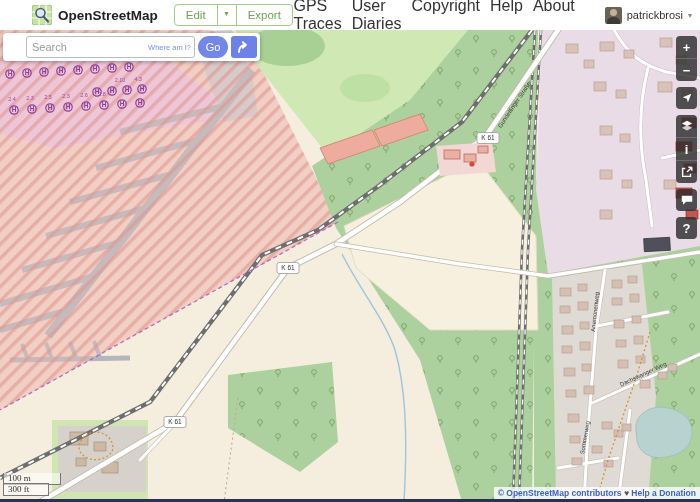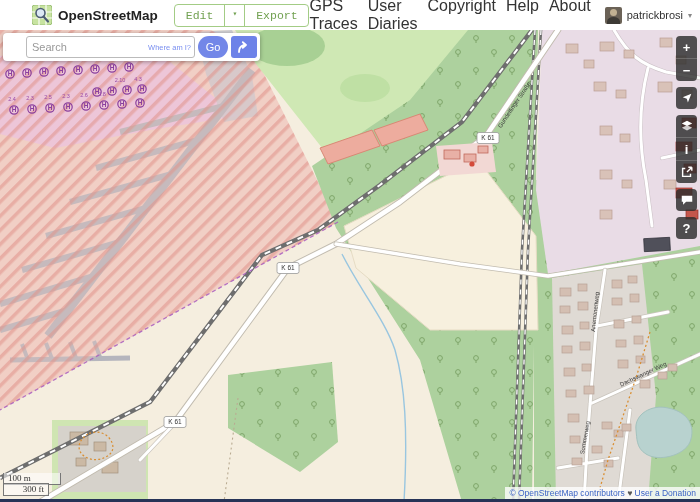--- a/index.html
+++ b/index.html
@@ -3,28 +3,28 @@
 <meta charset="utf-8">
 <style>
   html,body{margin:0;padding:0;}
   body{width:700px;height:502px;overflow:hidden;position:relative;background:#fff;
        font-family:"Liberation Sans",sans-serif;}
   svg text{font-family:"Liberation Sans",sans-serif;}
   
   .header{position:absolute;top:0;left:0;right:0;height:30px;background:#fff;display:flex;
           align-items:center;padding:0 8px;box-sizing:border-box;z-index:30;}
   .brand{display:flex;align-items:center;gap:6px;font-weight:bold;font-size:13.5px;color:#222;padding-left:24px;}
-  .nav-group{display:flex;margin-left:16px;border:1px solid #a3cc85;border-radius:4px;overflow:hidden;background:#fff;font-family:Liberation Mono, monospace;}
+  .nav-group{display:flex;margin-left:16px;border:1px solid #a3cc85;border-radius:4px;overflow:hidden;background:#fff;}
   .nav-btn{padding:4px 11px;font-size:11.5px;color:#71a151;cursor:pointer;border-right:1px solid #a3cc85;display:flex;align-items:center;gap:4px;}
   .nav-btn:last-child{border-right:none;}
   .nav-caret{font-size:8px;color:#71a151;padding:4px 7px;border-right:1px solid #a3cc85;cursor:pointer;}
   .spacer{flex:1;}
   .top-links{display:flex;gap:10px;font-size:16px;color:#333;}
   .top-links span{cursor:pointer;}
-  .user{display:flex;align-items:center;gap:5px;margin-left:14px;font-size:11px;color:#333;cursor:pointer;}
+  .user{display:flex;align-items:center;gap:5px;margin-left:30px;font-size:11px;color:#333;cursor:pointer;}
   .avatar{width:17px;height:17px;border-radius:2px;background:#6b6257;position:relative;overflow:hidden;}
   .avatar .head{position:absolute;left:5px;top:2px;width:7px;height:7px;border-radius:50%;background:#c2b193;}
   .avatar .body{position:absolute;left:2px;top:10px;width:13px;height:9px;border-radius:50% 50% 0 0;background:#3d3a35;}
   .caret{font-size:8px;color:#888;}
   
   .map{position:absolute;top:30px;left:0;width:700px;height:472px;z-index:0;cursor:grab;}
   
   .search-card{position:absolute;top:33px;left:3px;display:flex;gap:3px;background:#fff;padding:3px;
                border-radius:4px;box-shadow:0 1px 4px rgba(0,0,0,.35);z-index:20;align-items:center;}
   .search-wrap{position:relative;padding-left:20px;}
@@ -40,25 +40,25 @@
   .controls{position:absolute;right:3px;top:36px;width:21px;z-index:20;display:flex;flex-direction:column;}
   .ctl-group{background:rgba(45,45,45,.82);border-radius:4px;margin-bottom:6px;overflow:hidden;}
   .ctl-btn{width:21px;height:22px;display:flex;align-items:center;justify-content:center;color:#fff;
            font-size:13px;font-weight:bold;cursor:pointer;}
   .ctl-btn + .ctl-btn{border-top:1px solid rgba(255,255,255,.18);}
   .ctl-btn svg{display:block;}
   
   .scale{position:absolute;left:3px;bottom:6px;z-index:20;font-size:9px;color:#333;line-height:10px;}
   .scale-line{background:rgba(255,255,255,.55);border:1.5px solid #777;border-top:none;padding:0 4px 1px;white-space:nowrap;font-family:Liberation Serif, serif;}
   .scale-line.metric{width:48px;}
-  .scale-line.imperial{width:36px;margin-top:-1.5px;border-top:1.5px solid #777;text-align:right;}
+  .scale-line.imperial{width:36px;margin-top:-1.5px;border-top:1.5px solid #777;}
   
   .attribution{position:absolute;right:0;bottom:3px;z-index:20;background:rgba(255,255,255,.78);
                font-size:8.5px;padding:1px 4px;color:#333;white-space:nowrap;}
-  .attribution .lnk{color:#3b63c4;cursor:pointer;}
+  .attribution .lnk{color:#3b63c4;cursor:pointer;font-weight:bold;}
   .attribution .heart{color:#555;}
   .bottom-bar{position:absolute;bottom:0;left:0;width:100%;height:3px;background:#263357;z-index:25;}
 </style>
 </head>
 <body>
 
 <div class="header">
   <div class="brand">
     <svg width="20" height="20" viewBox="0 0 20 20">
       <rect width="20" height="20" rx="3" fill="#c7e3a0" stroke="#9bbf77"></rect>
@@ -403,16 +403,16 @@
 </div>
 
 <div class="scale">
   <div class="scale-line metric">100 m</div>
   <div class="scale-line imperial">300 ft</div>
 </div>
 
 <div class="attribution">
   <span class="lnk">© OpenStreetMap contributors</span>
   <span class="heart">♥</span>
-  <span class="lnk">User a Donation</span>
+  <span class="lnk">Help a Donation</span>
 </div>
 
 <div class="bottom-bar"></div>
 
 </body></html>

